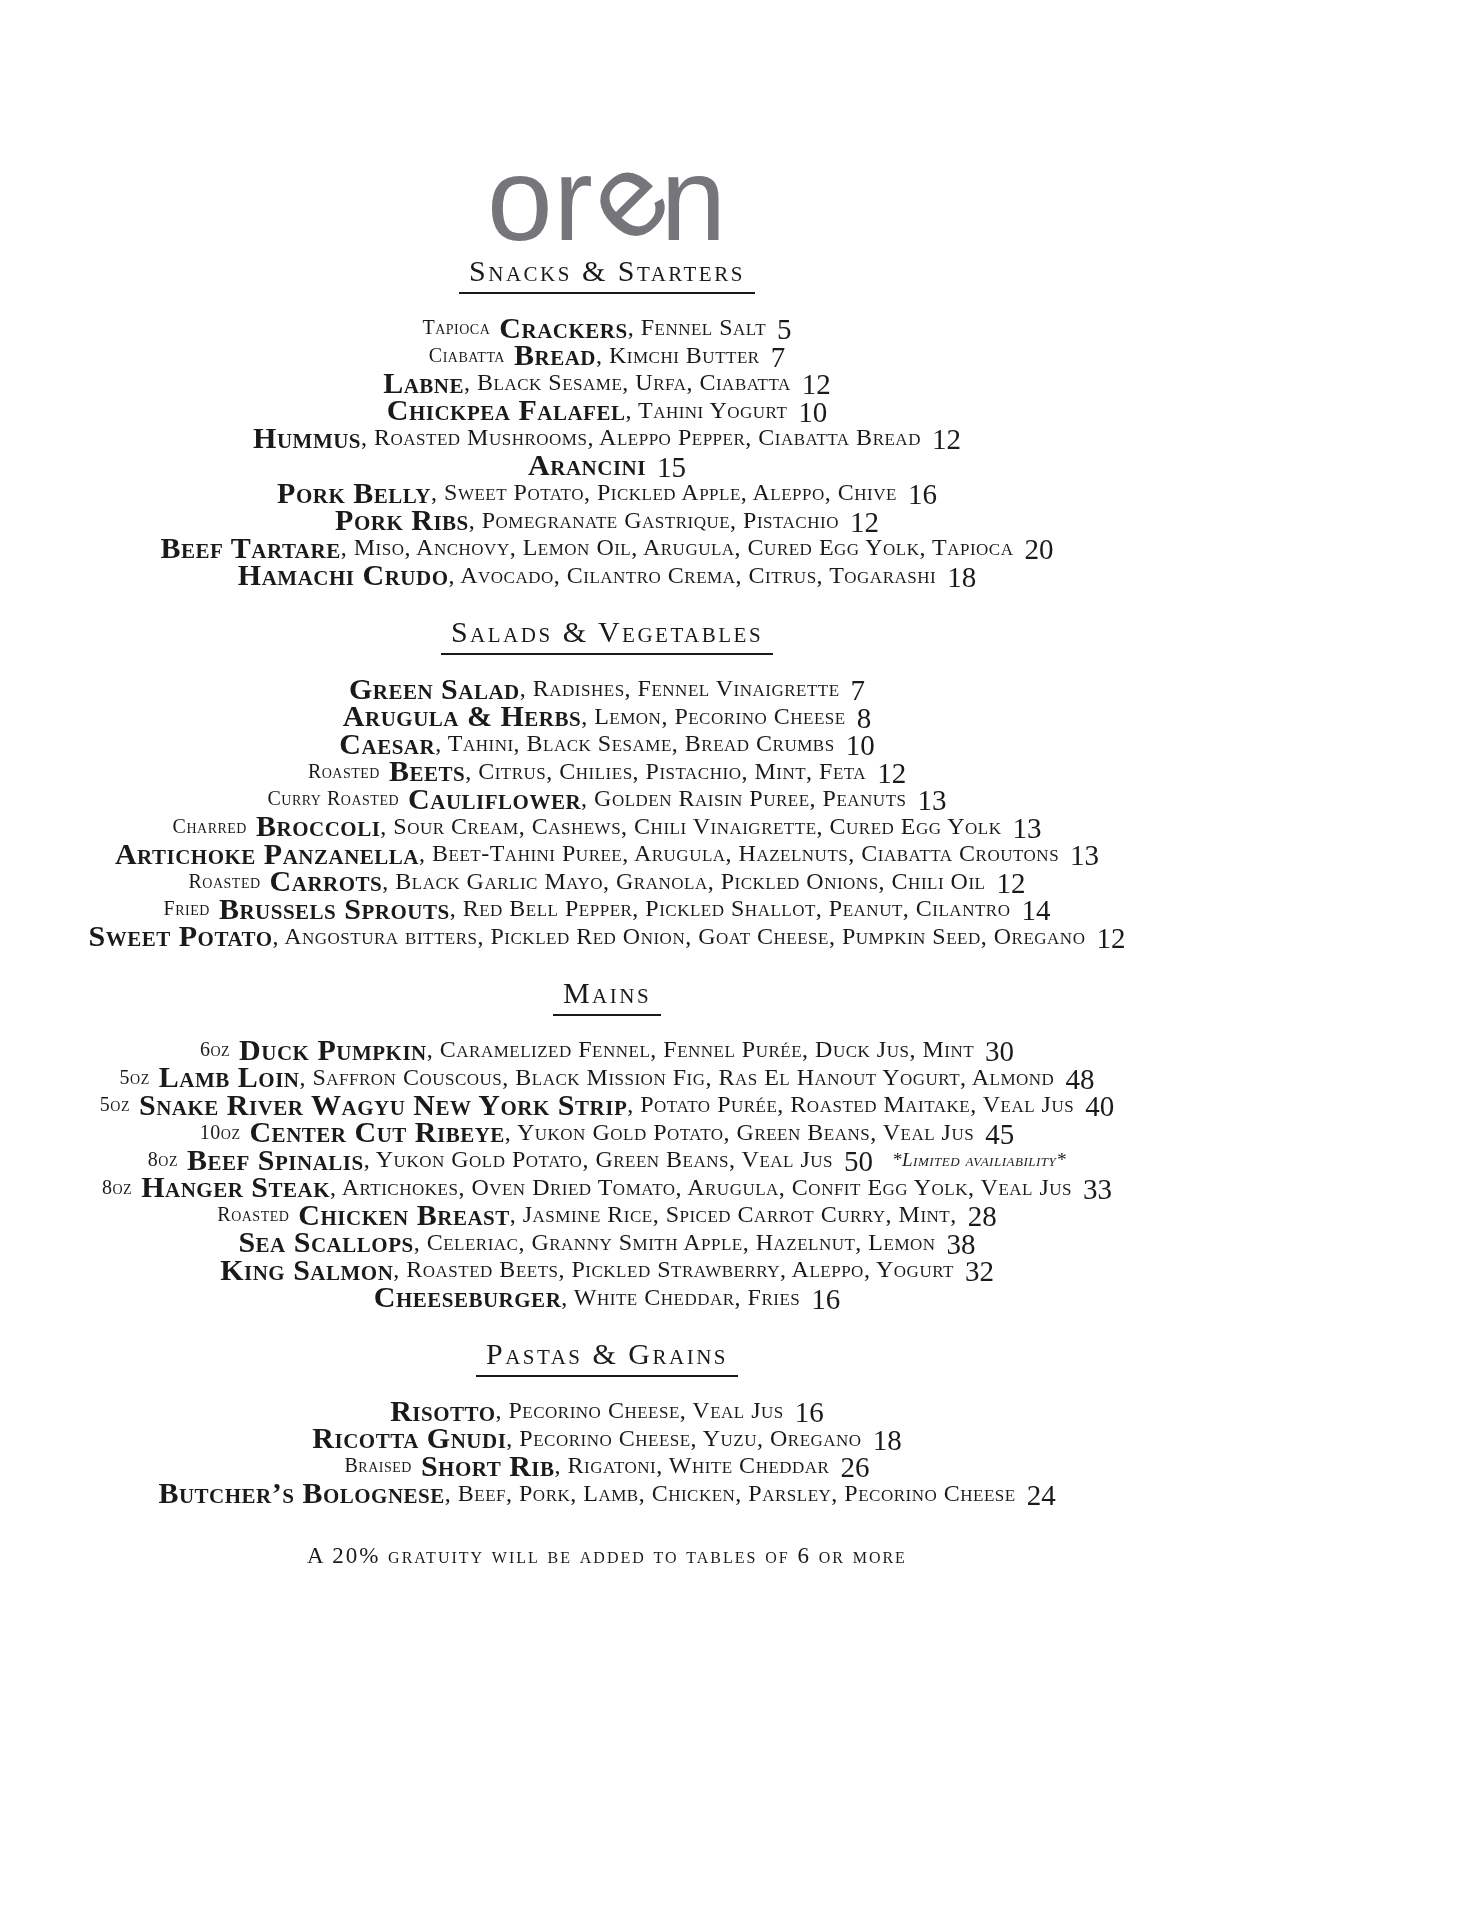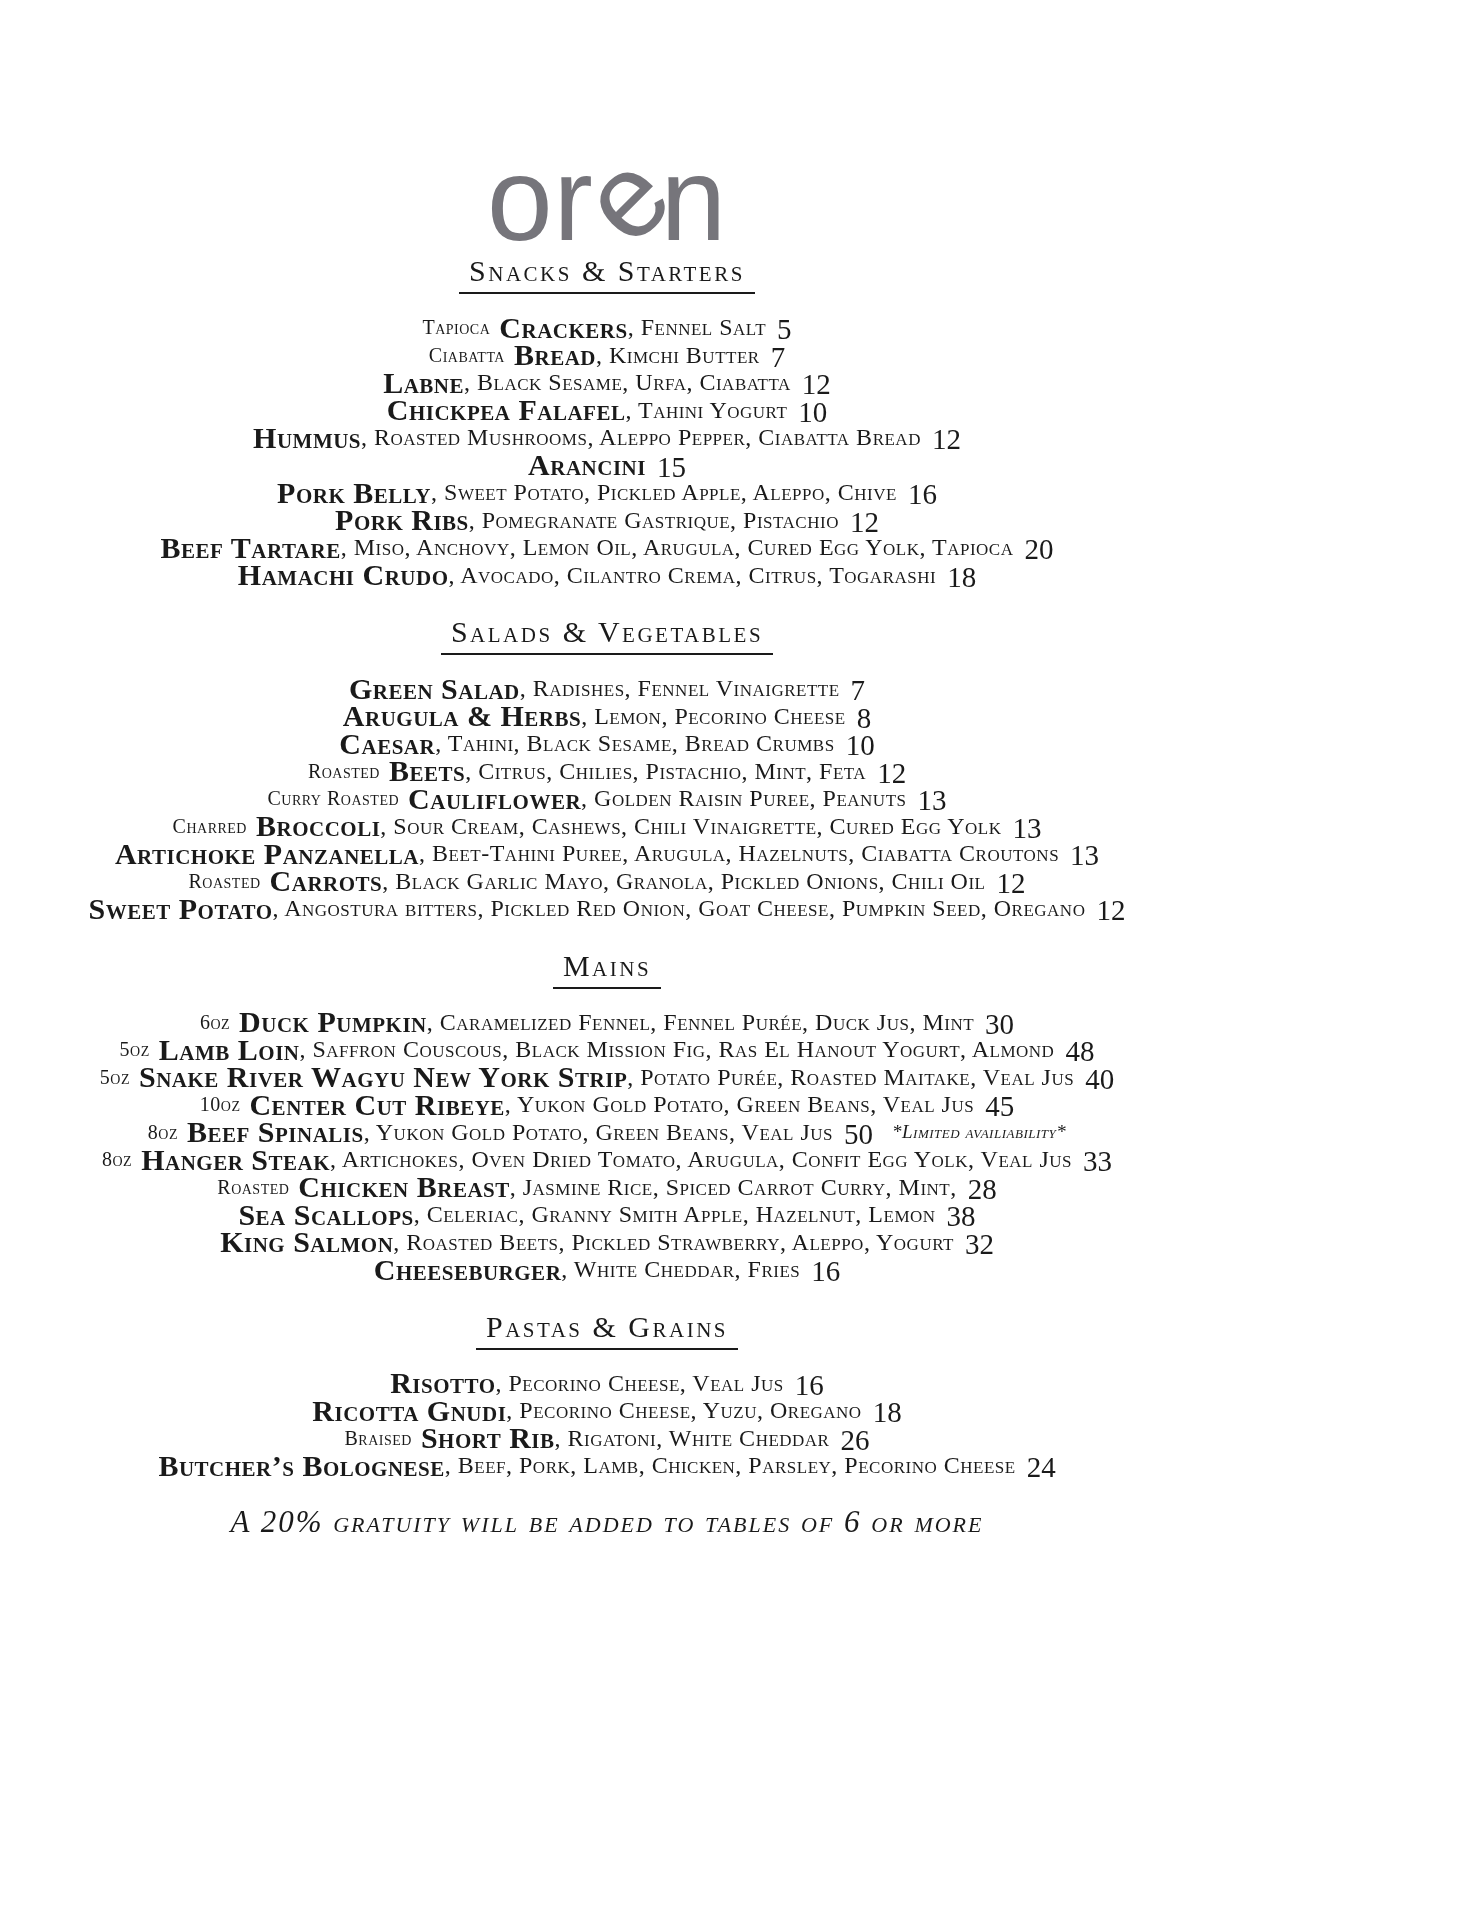--- a/index.html
+++ b/index.html
@@ -79,24 +79,23 @@
   }
   .item-note {
     font-size: 19px;
     font-style: italic;
     margin-left: 19px;
     letter-spacing: 0.5px;
   }
 
   
   .footer-note {
-    margin-top: 24px;
-    font-style: italic;
+    margin-top: 36px;
     font-variant: small-caps;
-    font-size: 31px;
+    font-size: 23px;
     letter-spacing: 2px;
   }
 </style>
 </head>
 <body>
 
 <div class="menu">
   <div class="logo"><span class="logo-letter">o</span><span class="logo-letter">r</span><span class="logo-letter">e</span><span class="logo-letter">n</span></div>
   <div id="sections">
       <div class="menu-section">
@@ -118,20 +117,21 @@
         <div class="heading-wrap"><span class="section-heading">Salads &amp; Vegetables</span></div>
         <div class="section-items">
           <div class="menu-item"><span class="item-name">Green Salad</span><span class="item-description">, Radishes, Fennel Vinaigrette</span><span class="item-price">7</span></div>
           <div class="menu-item"><span class="item-name">Arugula &amp; Herbs</span><span class="item-description">, Lemon, Pecorino Cheese</span><span class="item-price">8</span></div>
           <div class="menu-item"><span class="item-name">Caesar</span><span class="item-description">, Tahini, Black Sesame, Bread Crumbs</span><span class="item-price">10</span></div>
           <div class="menu-item"><span class="item-prefix">Roasted</span><span class="item-name">Beets</span><span class="item-description">, Citrus, Chilies, Pistachio, Mint, Feta</span><span class="item-price">12</span></div>
           <div class="menu-item"><span class="item-prefix">Curry Roasted</span><span class="item-name">Cauliflower</span><span class="item-description">, Golden Raisin Puree, Peanuts</span><span class="item-price">13</span></div>
           <div class="menu-item"><span class="item-prefix">Charred</span><span class="item-name">Broccoli</span><span class="item-description">, Sour Cream, Cashews, Chili Vinaigrette, Cured Egg Yolk</span><span class="item-price">13</span></div>
           <div class="menu-item"><span class="item-name">Artichoke Panzanella</span><span class="item-description">, Beet-Tahini Puree, Arugula, Hazelnuts, Ciabatta Croutons</span><span class="item-price">13</span></div>
           <div class="menu-item"><span class="item-prefix">Roasted</span><span class="item-name">Carrots</span><span class="item-description">, Black Garlic Mayo, Granola, Pickled Onions, Chili Oil</span><span class="item-price">12</span></div>
+          <div class="menu-item"><span class="item-prefix">Fried</span><span class="item-name">Brussels Sprouts</span><span class="item-description">, Red Bell Pepper, Pickled Shallot, Peanut, Cilantro</span><span class="item-price">14</span></div>
           <div class="menu-item"><span class="item-name">Sweet Potato</span><span class="item-description">, Angostura bitters, Pickled Red Onion, Goat Cheese, Pumpkin Seed, Oregano</span><span class="item-price">12</span></div>
         </div>
       </div>
       <div class="menu-section">
         <div class="heading-wrap"><span class="section-heading">Mains</span></div>
         <div class="section-items">
           <div class="menu-item"><span class="item-prefix">6oz</span><span class="item-name">Duck Pumpkin</span><span class="item-description">, Caramelized Fennel, Fennel Purée, Duck Jus, Mint</span><span class="item-price">30</span></div>
           <div class="menu-item"><span class="item-prefix">5oz</span><span class="item-name">Lamb Loin</span><span class="item-description">, Saffron Couscous, Black Mission Fig, Ras El Hanout Yogurt, Almond</span><span class="item-price">48</span></div>
           <div class="menu-item"><span class="item-prefix">5oz</span><span class="item-name">Snake River Wagyu New York Strip</span><span class="item-description">, Potato Purée, Roasted Maitake, Veal Jus</span><span class="item-price">40</span></div>
           <div class="menu-item"><span class="item-prefix">10oz</span><span class="item-name">Center Cut Ribeye</span><span class="item-description">, Yukon Gold Potato, Green Beans, Veal Jus</span><span class="item-price">45</span></div>

